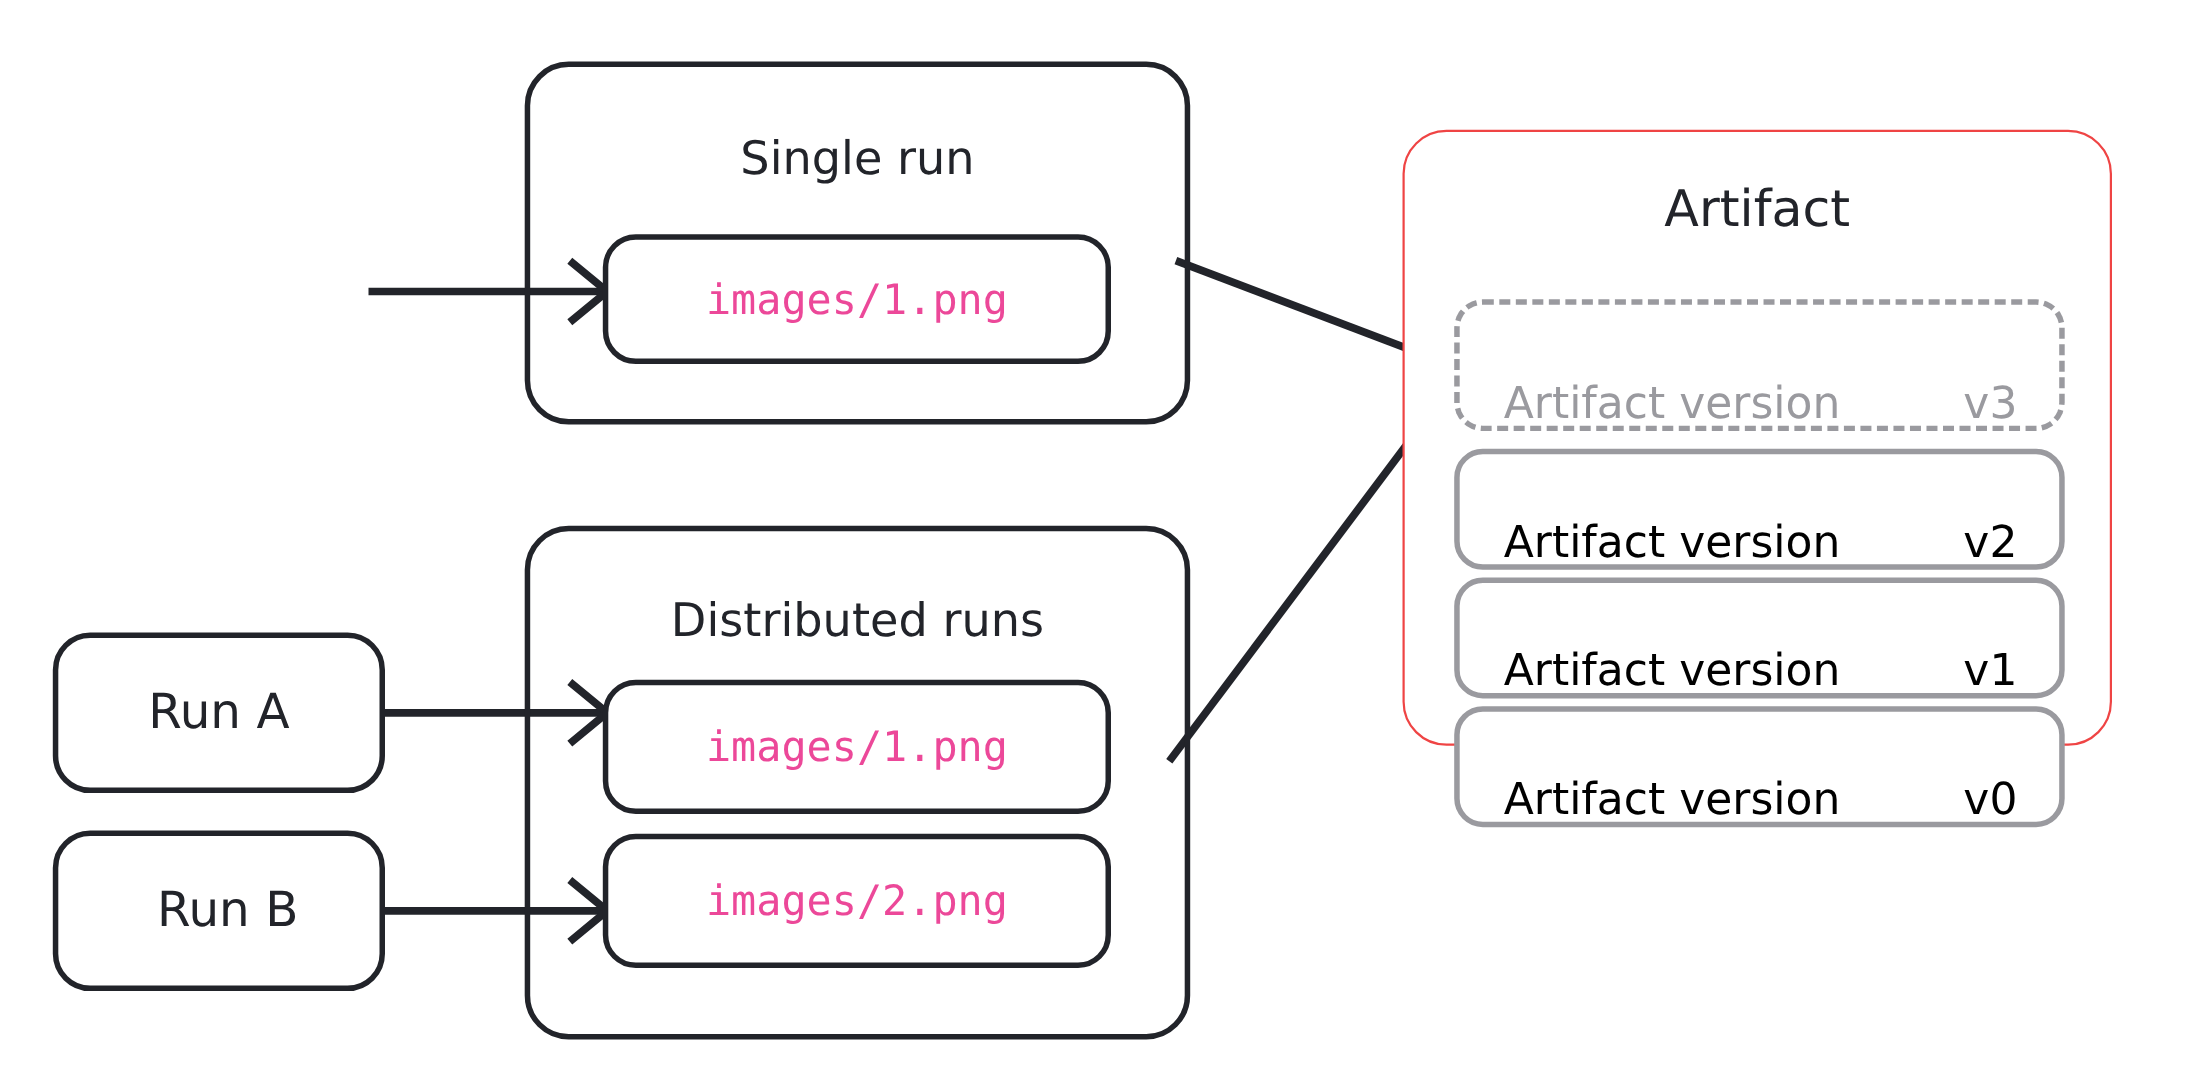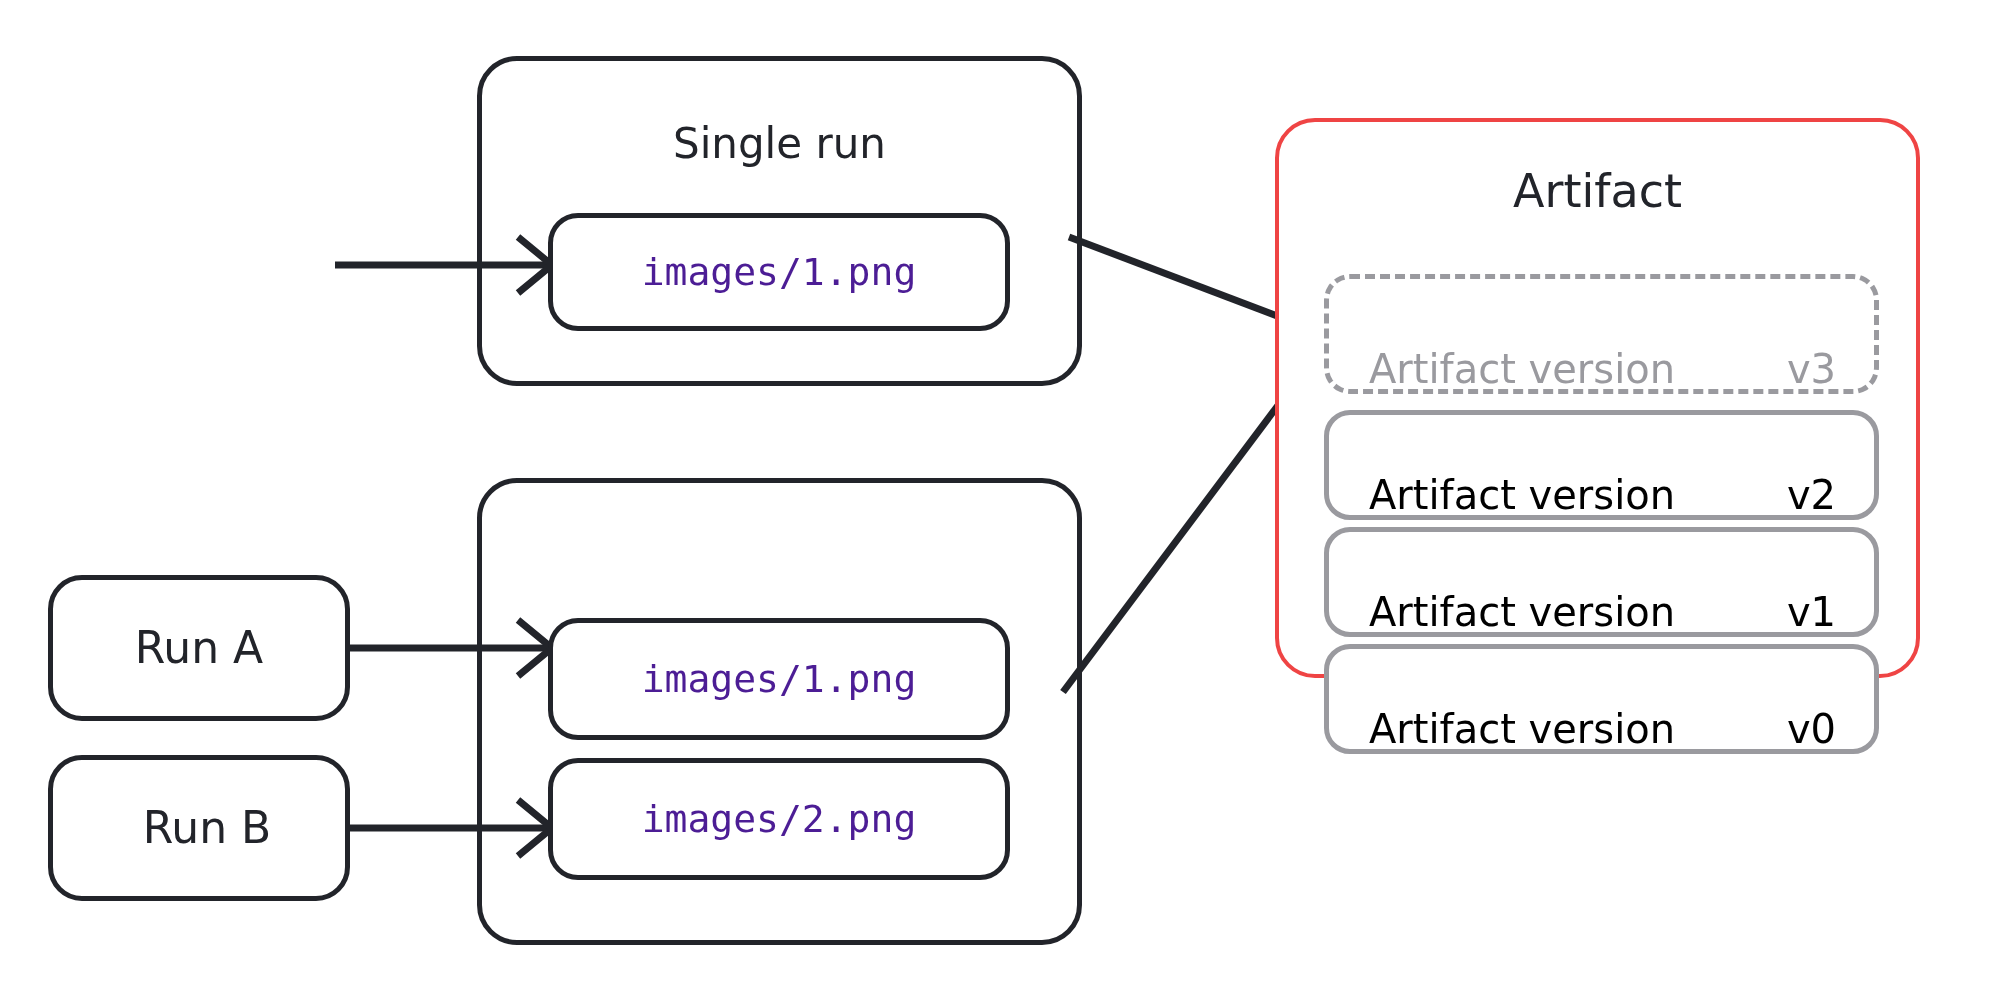--- a/index.html
+++ b/index.html
@@ -59,30 +59,30 @@
     background: #ffffff;
     border: 5px solid #22242a;
     border-radius: 30px;
     display: flex;
     align-items: center;
     justify-content: center;
   }
   .file-label {
     font-family: "DejaVu Sans Mono", monospace;
     font-size: 38px;
-    color: #4c1d95;
+    color: #ec4899;
     letter-spacing: 0px;
     white-space: nowrap;
   }
   
   .artifact-panel {
     position: absolute;
     box-sizing: border-box;
     background: #ffffff;
-    border: 4px solid #ef4444;
+    border: 2px solid #ef4444;
     border-radius: 40px;
   }
   .artifact-title {
     position: absolute;
     left: 0;
     right: 0;
     text-align: center;
     font-family: "DejaVu Sans", sans-serif;
     font-size: 46px;
     color: #22242a;
@@ -168,20 +168,21 @@
   </div>
 
   <div class="group" style="left:477px; top:56px; width:605px; height:330px;">
     <div class="group-title" style="top:58px;">Single run</div>
     <div class="file-box" style="left:66px; top:152px; width:462px; height:118px;">
       <span class="file-label">images/1.png</span>
     </div>
   </div>
 
   <div class="group" style="left:477px; top:478px; width:605px; height:467px;">
+    <div class="group-title" style="top:56px;">Distributed runs</div>
     <div class="file-box" style="left:66px; top:135px; width:462px; height:122px;">
       <span class="file-label">images/1.png</span>
     </div>
     <div class="file-box" style="left:66px; top:275px; width:462px; height:122px;">
       <span class="file-label">images/2.png</span>
     </div>
   </div>
 
   <div class="artifact-panel" style="left:1275px; top:118px; width:645px; height:560px;">
     <div class="artifact-title" style="top:42px;">Artifact</div>

